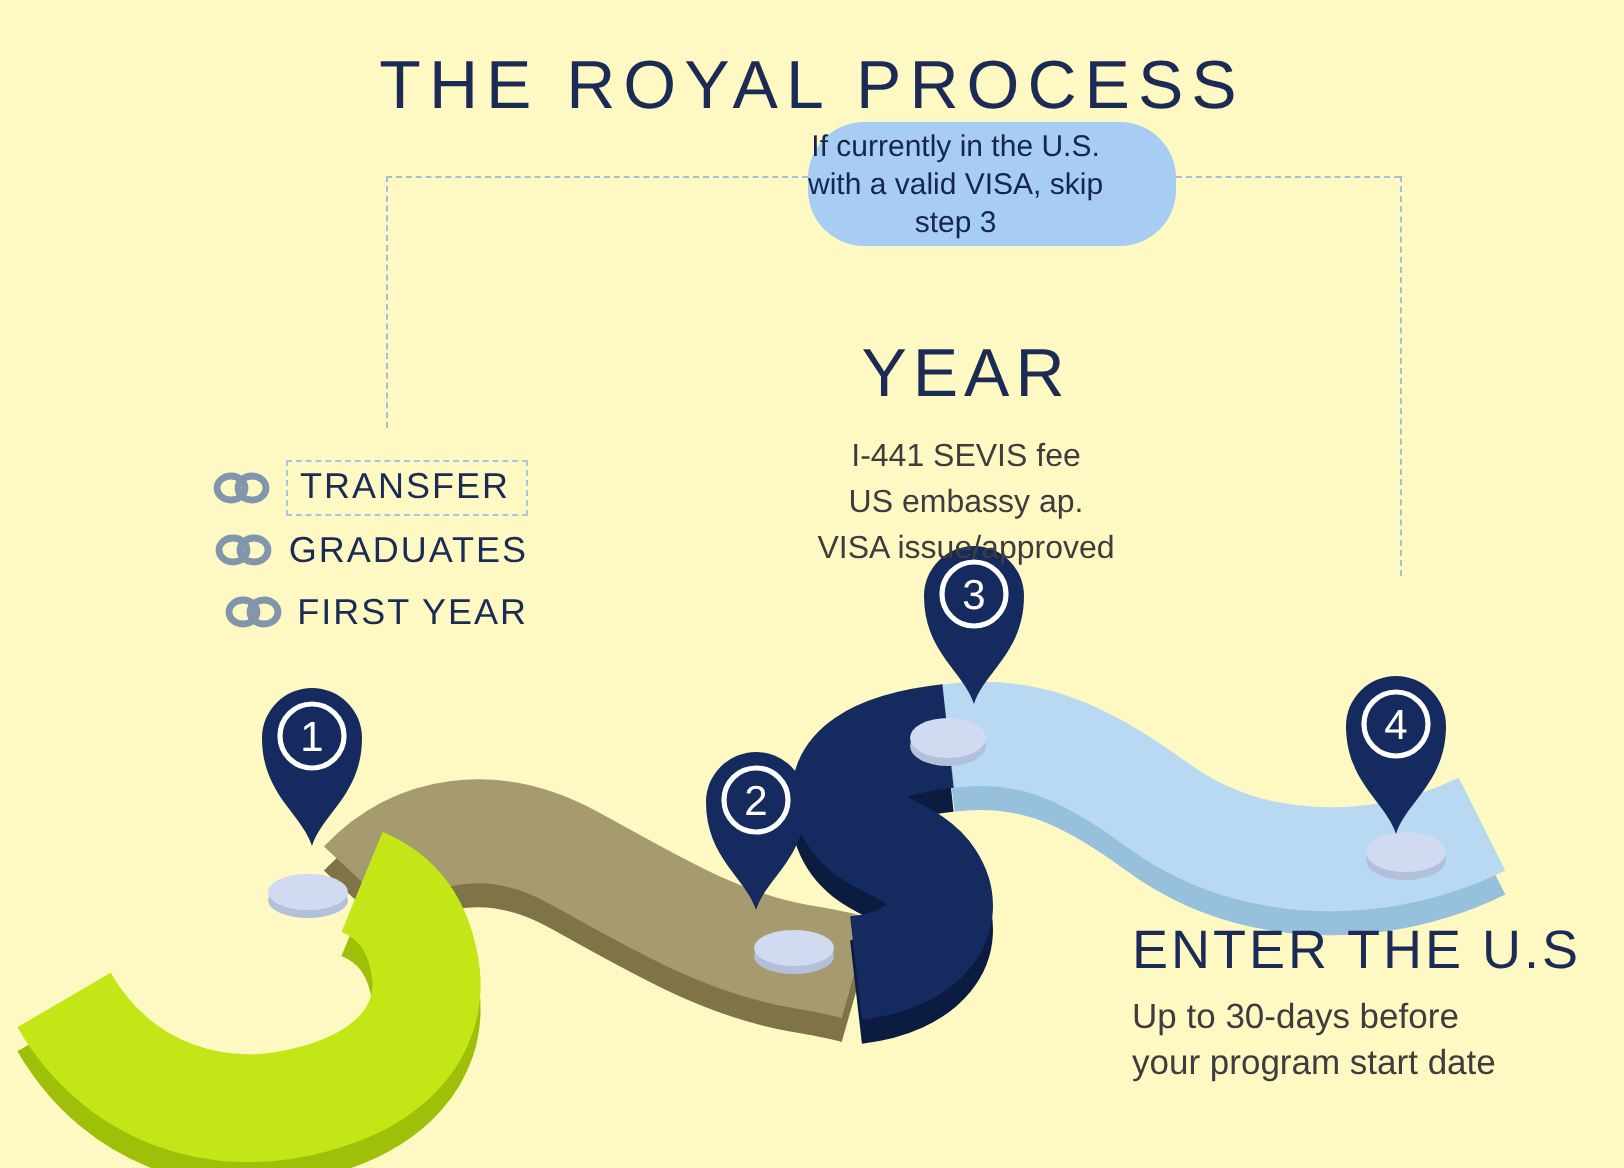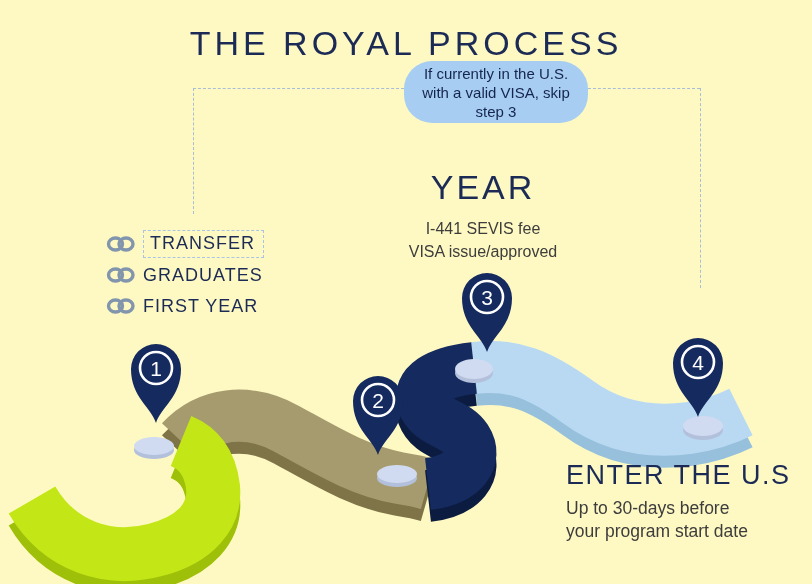--- a/index.html
+++ b/index.html
@@ -7,40 +7,40 @@
     position:relative;width:812px;height:584px;background:#fef9c3;overflow:hidden;
     font-family:"Liberation Sans", sans-serif;
   }
   .title{
     position:absolute;left:0;top:24px;width:100%;text-align:center;
     font-size:34px;font-weight:400;letter-spacing:4px;color:#1c2b55;margin:0;
   }
   
   .bubble{
     position:absolute;left:404px;top:61px;width:184px;height:62px;
-    background:#a7cef2;border-radius:28px;display:flex;align-items:center;justify-content:center;
+    background:#a7cef2;border-radius:28px;display:flex;align-items:center;
   }
   .bubble span{
     white-space:pre-line;text-align:center;font-size:15px;line-height:19px;
     color:#16254e;font-weight:400;
   }
   
   .dash-h{position:absolute;border-top:1px dashed #a8bdd8;height:0;}
   .dash-v{position:absolute;border-left:1px dashed #a8bdd8;width:0;}
   .dash-h1{left:193px;top:88px;width:211px;}
   .dash-v1{left:193px;top:88px;height:126px;}
   .dash-h2{left:588px;top:88px;width:112px;}
   .dash-v2{left:700px;top:88px;height:200px;}
   
   .visa-block{position:absolute;left:383px;top:168px;width:200px;text-align:center;}
   .visa-heading{font-size:34px;letter-spacing:3px;color:#1c2b55;font-weight:400;margin:0;}
   .visa-details{margin-top:10px;font-size:16px;line-height:23px;color:#3d3d3d;}
   
   .audience{position:absolute;left:106px;top:232px;}
-  .aud-row{display:flex;align-items:center;margin-bottom:7px;height:24px;}
+  .aud-row{display:flex;align-items:center;margin-bottom:7px;height:24px;justify-content:flex-end;}
   .aud-row .chain{margin-right:7px;flex:none;}
   .aud-label{font-size:18px;letter-spacing:1px;color:#1c2b55;}
   .aud-label.boxed{border:1px dashed #a9c4e4;padding:2px 8px 3px 6px;}
   
   .i20-label{position:absolute;left:336px;top:514px;width:100px;text-align:center;
     font-size:34px;letter-spacing:2px;color:#1c2b55;}
   .enter-block{position:absolute;left:566px;top:460px;width:244px;text-align:left;}
   .enter-heading{font-size:27px;letter-spacing:1.5px;color:#1c2b55;font-weight:400;margin:0;}
   .enter-note{margin-top:6px;font-size:17.5px;line-height:23px;color:#3d3d3d;white-space:pre-line;}
   
@@ -128,20 +128,21 @@
   <svg class="pin" style="left:668px;top:335px;" width="60" height="88" viewBox="-30 -30 60 88">
     <path d="M 0,52 C -5,36 -25,26 -25,-2 A 25,25 0 1 1 25,-2 C 25,26 5,36 0,52 Z" fill="#152a5e"></path>
     <circle cx="0" cy="-3" r="16" fill="none" stroke="#ffffff" stroke-width="2.6"></circle>
     <text x="0" y="4.5" text-anchor="middle">4</text>
   </svg>
 
   <div class="visa-block">
     <h2 class="visa-heading">YEAR</h2>
     <div class="visa-details">
       <div>I-441 SEVIS fee</div>
+      <div>US embassy ap.</div>
       <div>VISA issue/approved</div>
     </div>
   </div>
 
   <div class="audience">
     <div class="aud-row">
       <svg class="chain" width="30" height="20" viewBox="0 0 30 20">
         <ellipse cx="9.5" cy="10" rx="7" ry="6" fill="none" stroke="#8195ad" stroke-width="3.4"></ellipse>
         <ellipse cx="20" cy="10" rx="7" ry="6" fill="none" stroke="#8195ad" stroke-width="3.4"></ellipse>
       </svg>

